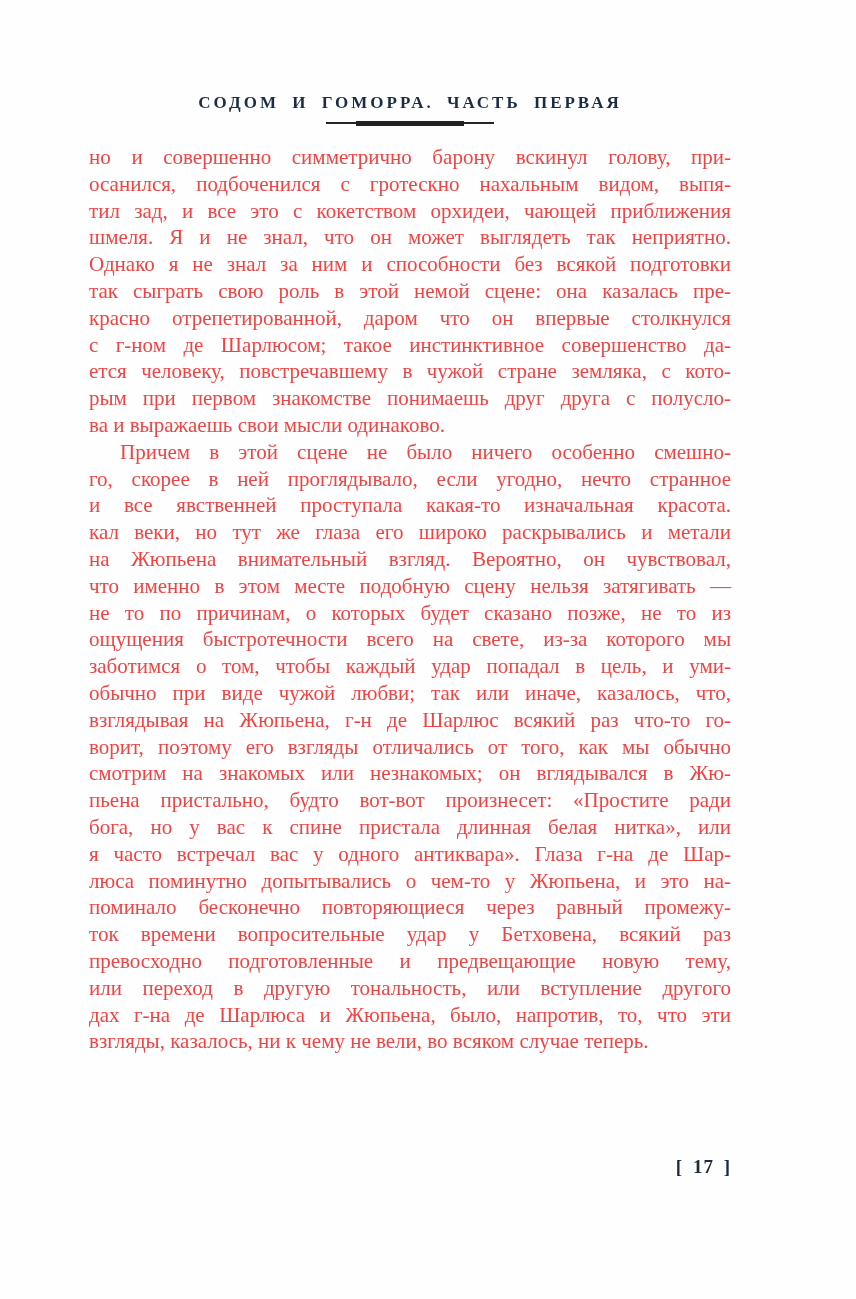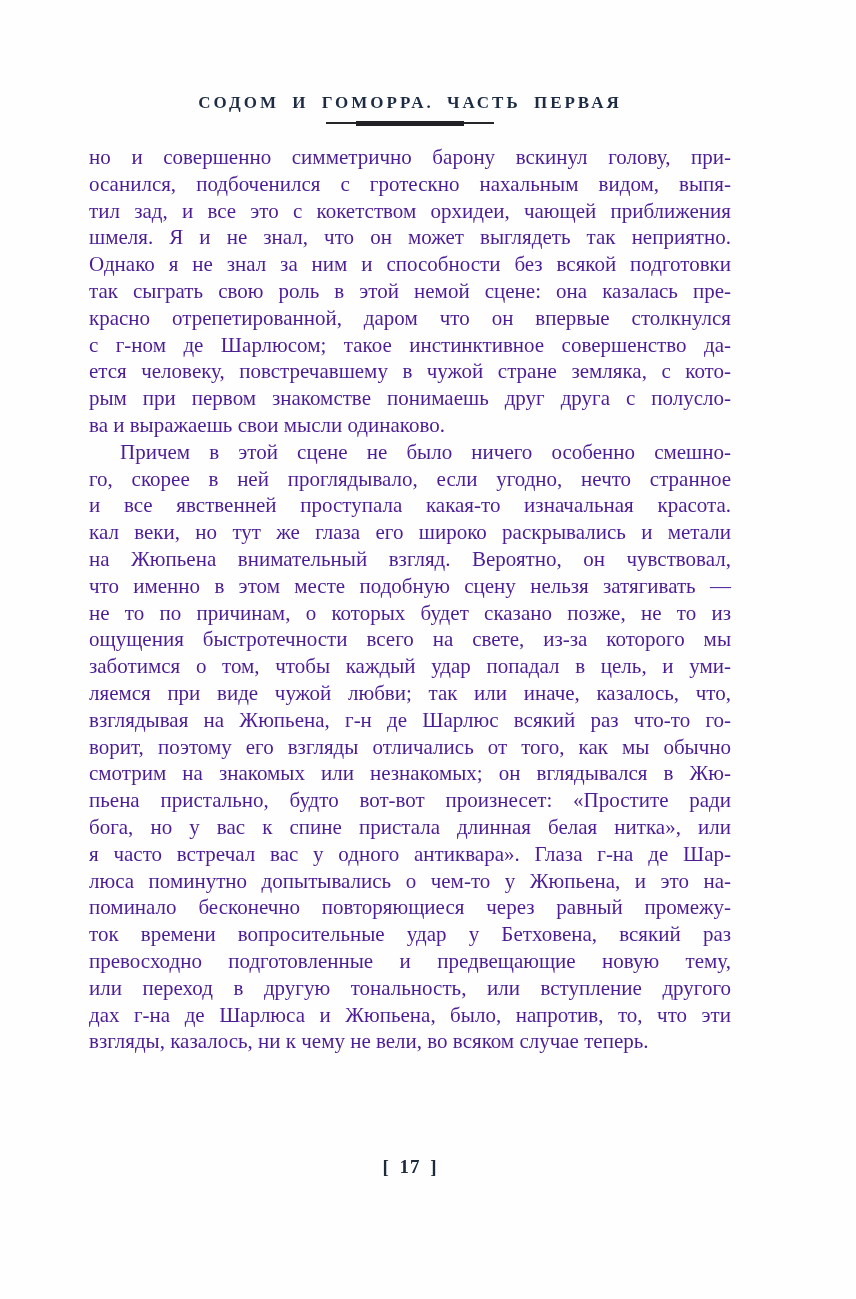--- a/index.html
+++ b/index.html
@@ -52,39 +52,39 @@
     height: 5px;
     background: #222226;
   }
   .body-text {
     position: absolute;
     top: 144px;
     left: 89px;
     width: 642px;
     font-size: 21px;
     line-height: 26.8px;
-    color: #4c1d95;
+    color: #ef4444;
   }
   .line {
     text-align: justify;
     text-align-last: justify;
     white-space: normal;
   }
   .line.para-end {
     text-align-last: left;
   }
   .line.indent {
     text-indent: 31px;
   }
   .page-number {
     position: absolute;
     top: 1156px;
     left: 89px;
     width: 642px;
-    text-align: center;
+    text-align: right;
     font-weight: bold;
     font-size: 19px;
     letter-spacing: 1px;
     word-spacing: 4px;
     color: #1d2a3c;
   }
 </style>
 </head>
 <body>
 
@@ -112,21 +112,21 @@
       <div class="line para-end">ва и выражаешь свои мысли одинаково.</div>
       <div class="line indent">Причем в этой сцене не было ничего особенно смешно-</div>
       <div class="line">го, скорее в ней проглядывало, если угодно, нечто странное</div>
       <div class="line">и все явственней проступала какая-то изначальная красота.</div>
       <div class="line">кал веки, но тут же глаза его широко раскрывались и метали</div>
       <div class="line">на Жюпьена внимательный взгляд. Вероятно, он чувствовал,</div>
       <div class="line">что именно в этом месте подобную сцену нельзя затягивать —</div>
       <div class="line">не то по причинам, о которых будет сказано позже, не то из</div>
       <div class="line">ощущения быстротечности всего на свете, из-за которого мы</div>
       <div class="line">заботимся о том, чтобы каждый удар попадал в цель, и уми-</div>
-      <div class="line">ляемся при виде чужой любви; так или иначе, казалось, что,</div>
+      <div class="line">обычно при виде чужой любви; так или иначе, казалось, что,</div>
       <div class="line">взглядывая на Жюпьена, г-н де Шарлюс всякий раз что-то го-</div>
       <div class="line">ворит, поэтому его взгляды отличались от того, как мы обычно</div>
       <div class="line">смотрим на знакомых или незнакомых; он вглядывался в Жю-</div>
       <div class="line">пьена пристально, будто вот-вот произнесет: «Простите ради</div>
       <div class="line">бога, но у вас к спине пристала длинная белая нитка», или</div>
       <div class="line">я часто встречал вас у одного антиквара». Глаза г-на де Шар-</div>
       <div class="line">люса поминутно допытывались о чем-то у Жюпьена, и это на-</div>
       <div class="line">поминало бесконечно повторяющиеся через равный промежу-</div>
       <div class="line">ток времени вопросительные удар у Бетховена, всякий раз</div>
       <div class="line">превосходно подготовленные и предвещающие новую тему,</div>

